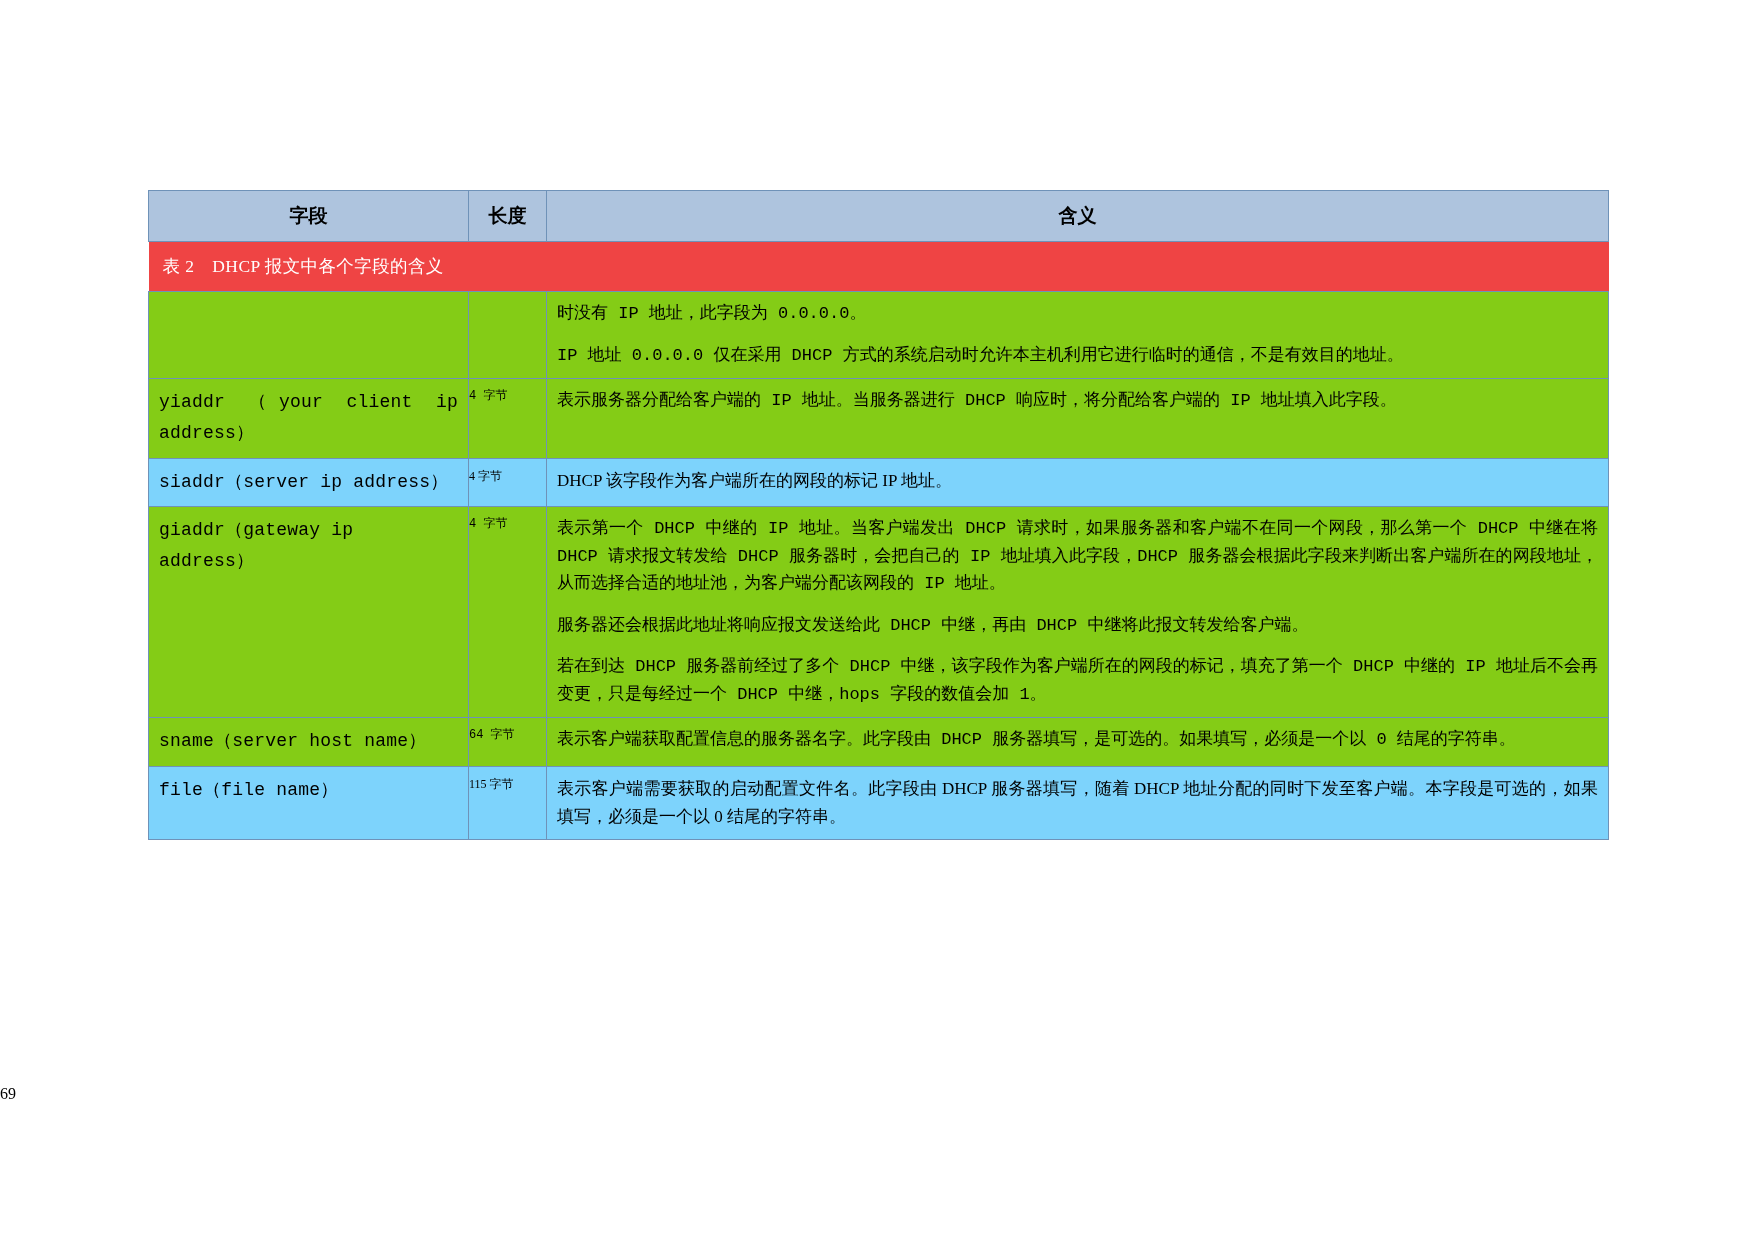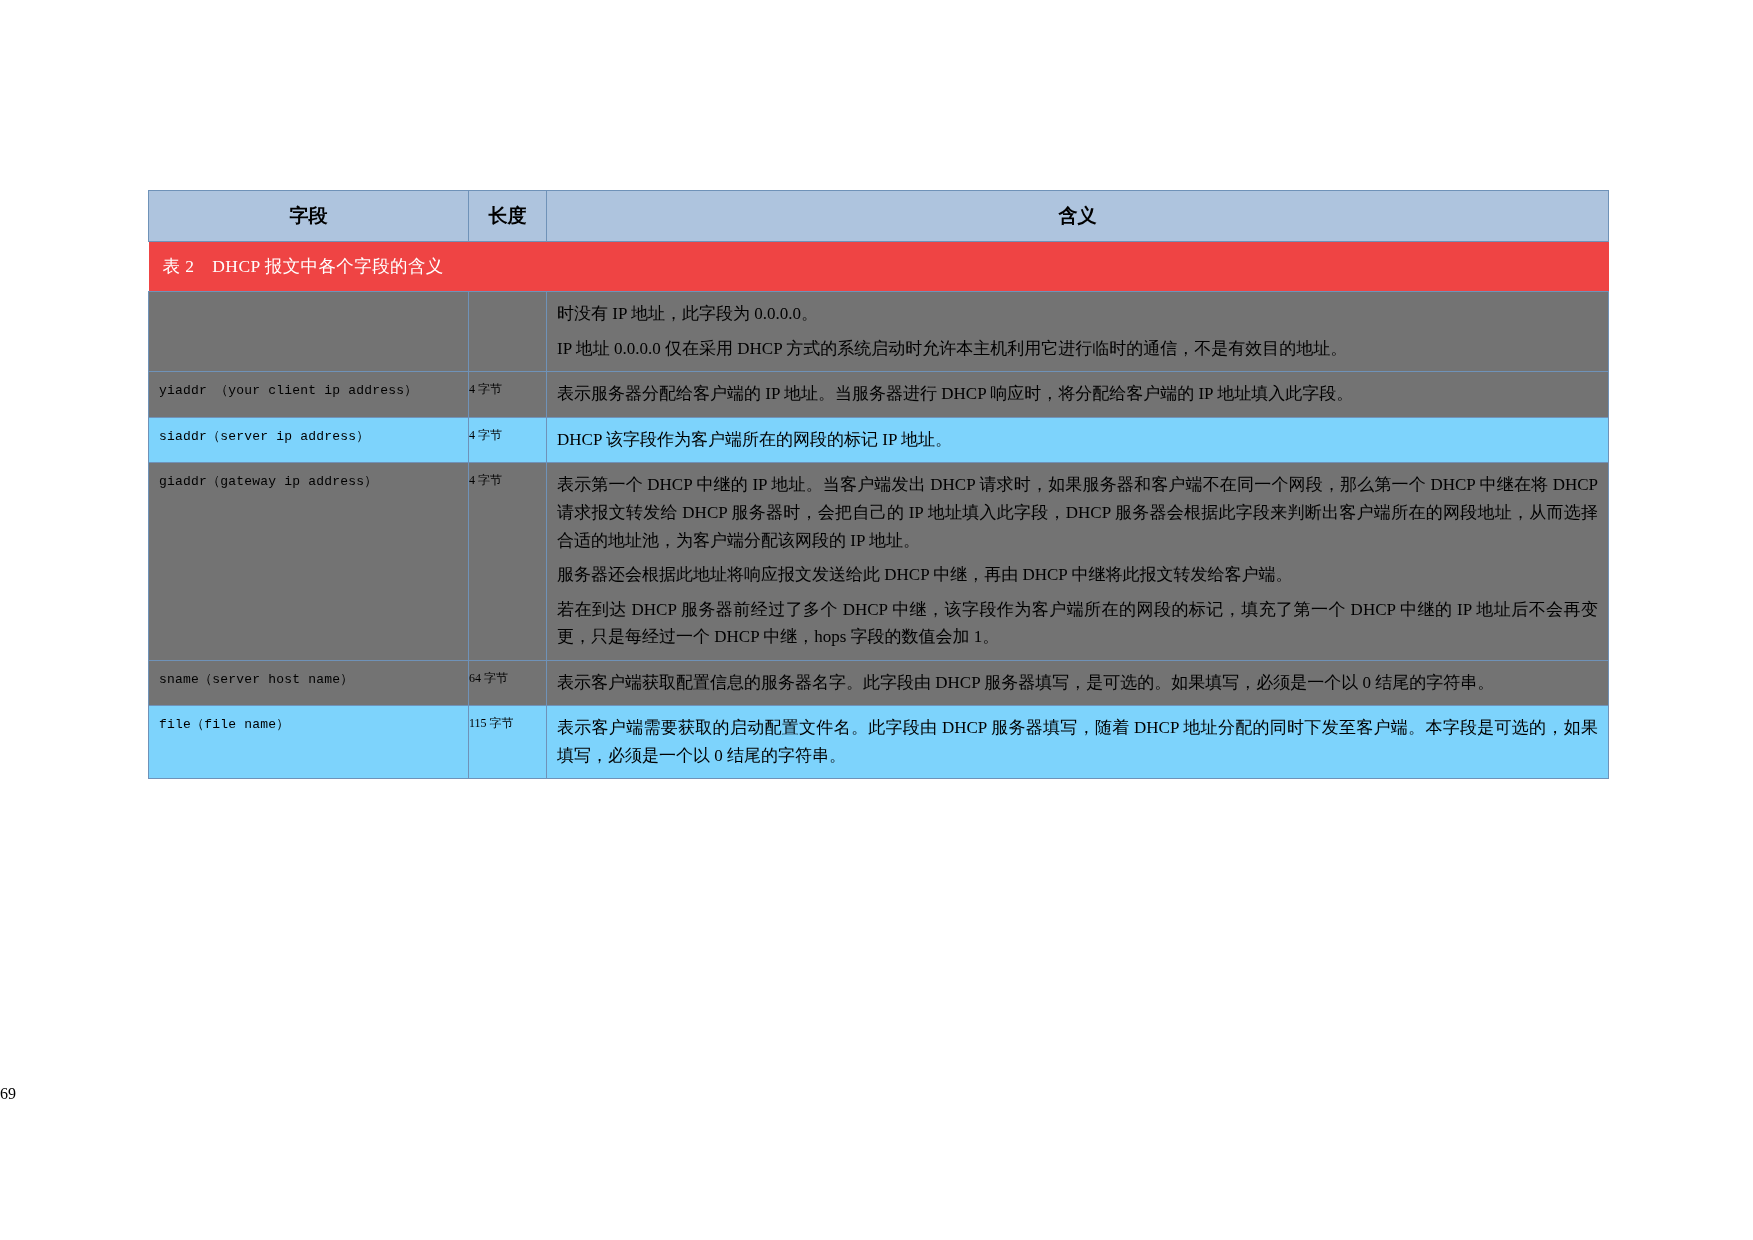--- a/index.html
+++ b/index.html
@@ -57,44 +57,44 @@
   }
 
   tbody td {
     border: 1px solid #6f92b8;
     vertical-align: top;
     font-size: 17px;
     line-height: 1.62;
     padding: 8px 10px 9px 10px;
   }
   tbody tr.shade td { background: #7dd3fc; }
-  tbody tr.plain td { background: #737373; }
+  tbody tr.plain td { background: #84cc16; font-family: Liberation Mono, monospace; }
 
   td.field {
     font-family: "Liberation Mono", monospace;
-    font-size: 13px;
+    font-size: 18px;
     line-height: 1.7;
     letter-spacing: 0.2px;
     word-spacing: 0px;
     white-space: normal;
   }
   td.field.justify {
     text-align: justify;
     text-align-last: left;
   }
   td.len {
     font-size: 12px;
     padding-left: 0;
     padding-right: 4px;
   }
   td.mean p {
     margin: 0 0 0 0;
     text-align: justify;
   }
-  td.mean p + p { margin-top: 7px; }
+  td.mean p + p { margin-top: 14px; }
 
   .page-number {
     position: absolute;
     left: 0;
     top: 1085px;
     width: 1753px;
     font-size: 16px;
     color: #000;
   }
 </style>

